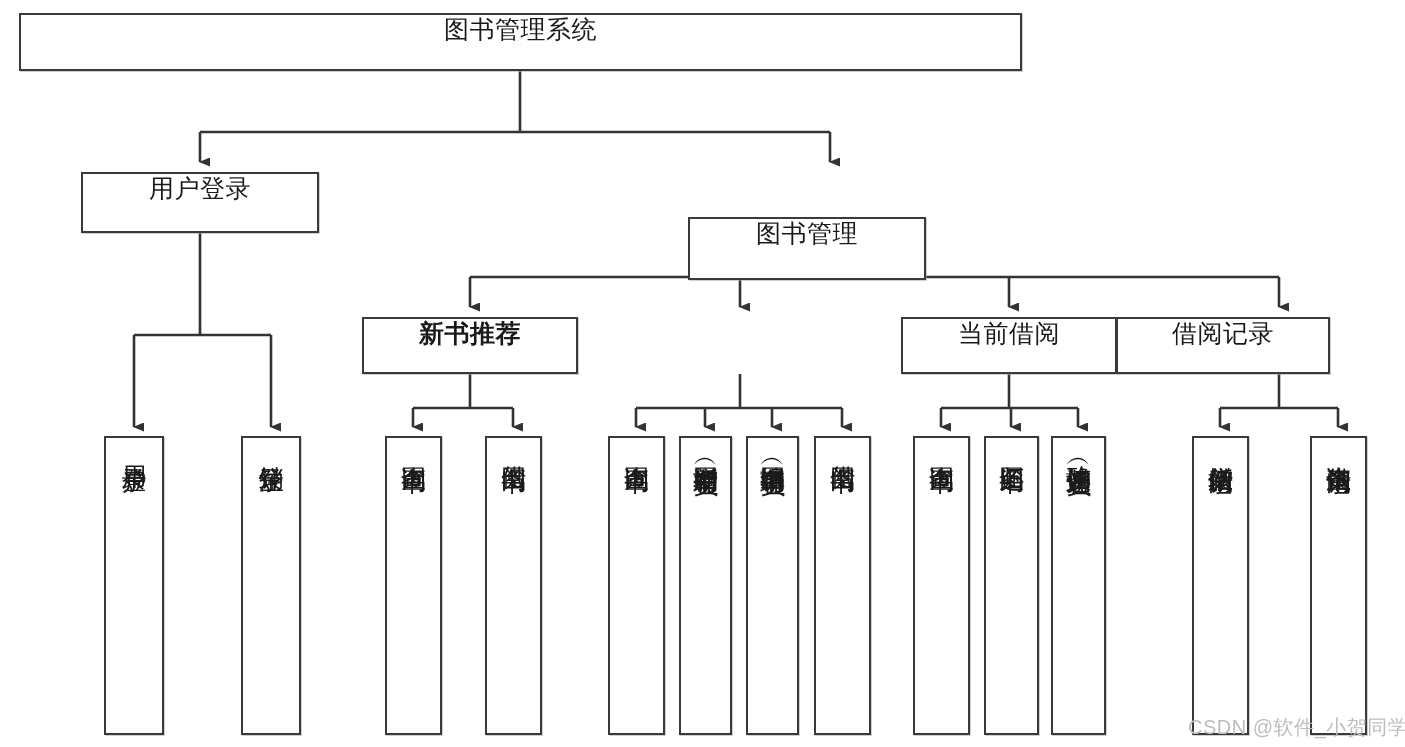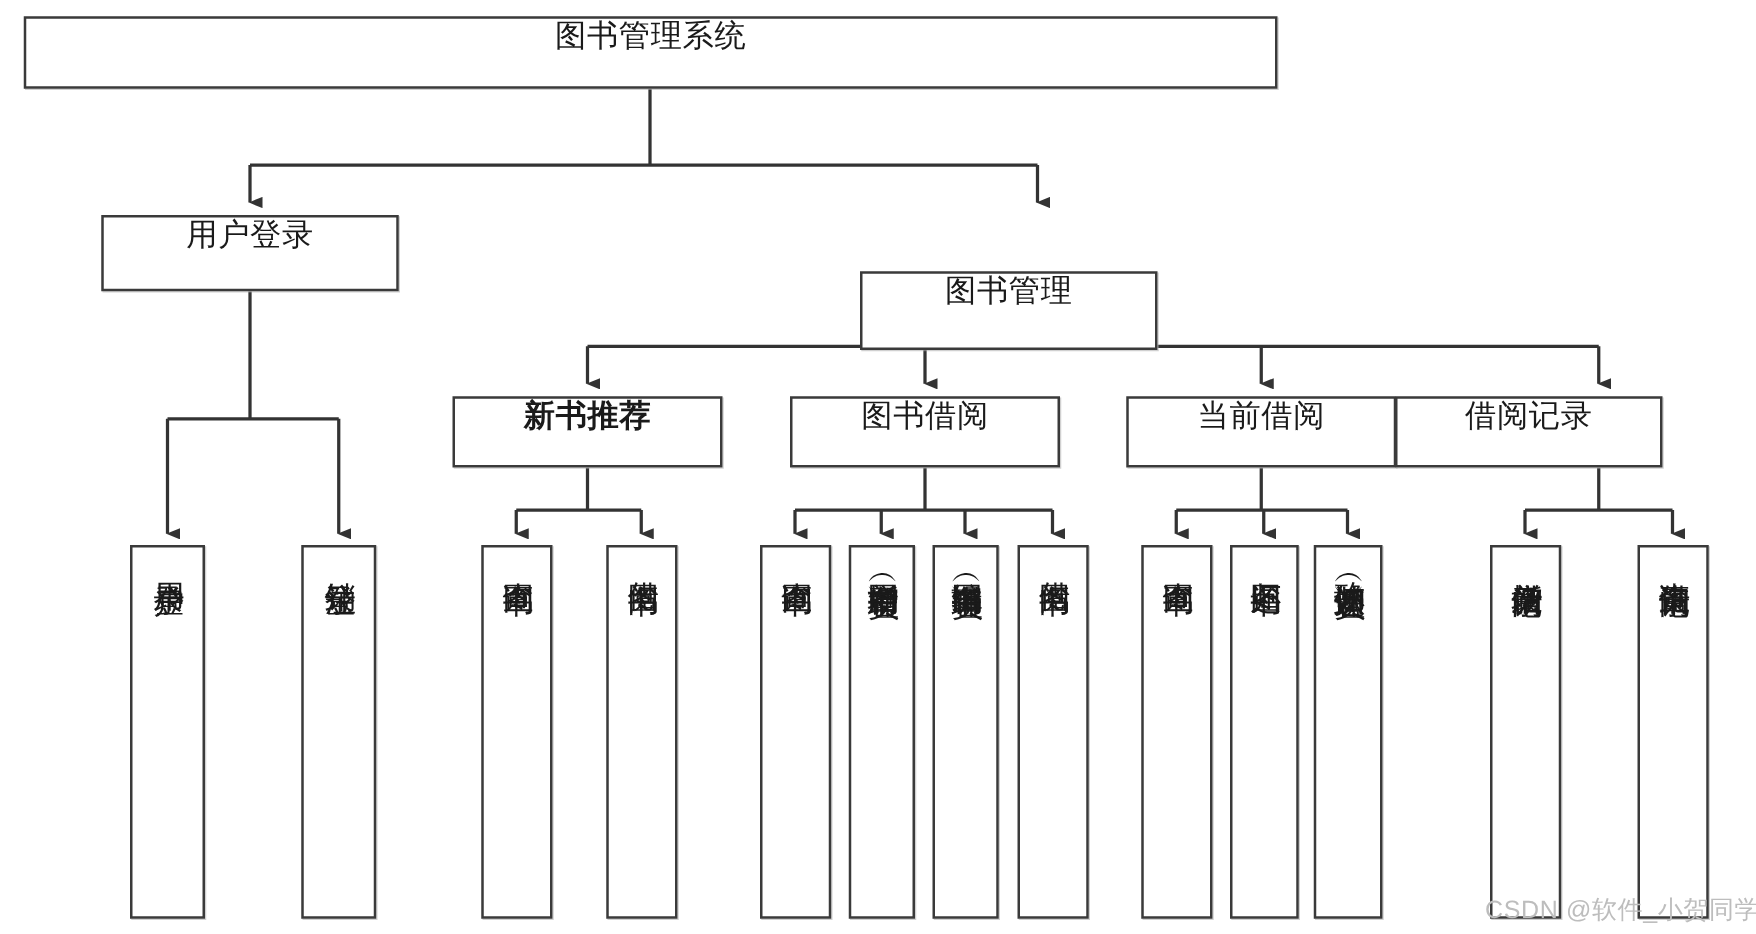--- a/index.html
+++ b/index.html
@@ -131,23 +131,20 @@
   <div class="node horiz" style="left:81px; top:172px; width:238px; height:61px;">
     <span class="label">用户登录</span>
   </div>
   <div class="node horiz" style="left:688px; top:172px; width:238px; height:63px;margin-top:45px;">
     <span class="label">图书管理</span>
   </div>
 
   <div class="node horiz" style="left:362px; top:317px; width:216px; height:57px;font-weight:bold;">
     <span class="label">新书推荐</span>
   </div>
-  <div class="node horiz" style="left:632px; top:317px; width:216px; height:57px;">
-    <span class="label">图书借阅</span>
-  </div>
   <div class="node horiz" style="left:901px; top:317px; width:216px; height:57px;">
     <span class="label">当前借阅</span>
   </div>
   <div class="node horiz" style="left:1116px; top:317px; width:214px; height:57px;">
     <span class="label">借阅记录</span>
   </div>
 
   <div class="node vert" style="left:104px; top:436px; width:60px; height:299px;">
     <span class="label">用户登录</span>
   </div>

